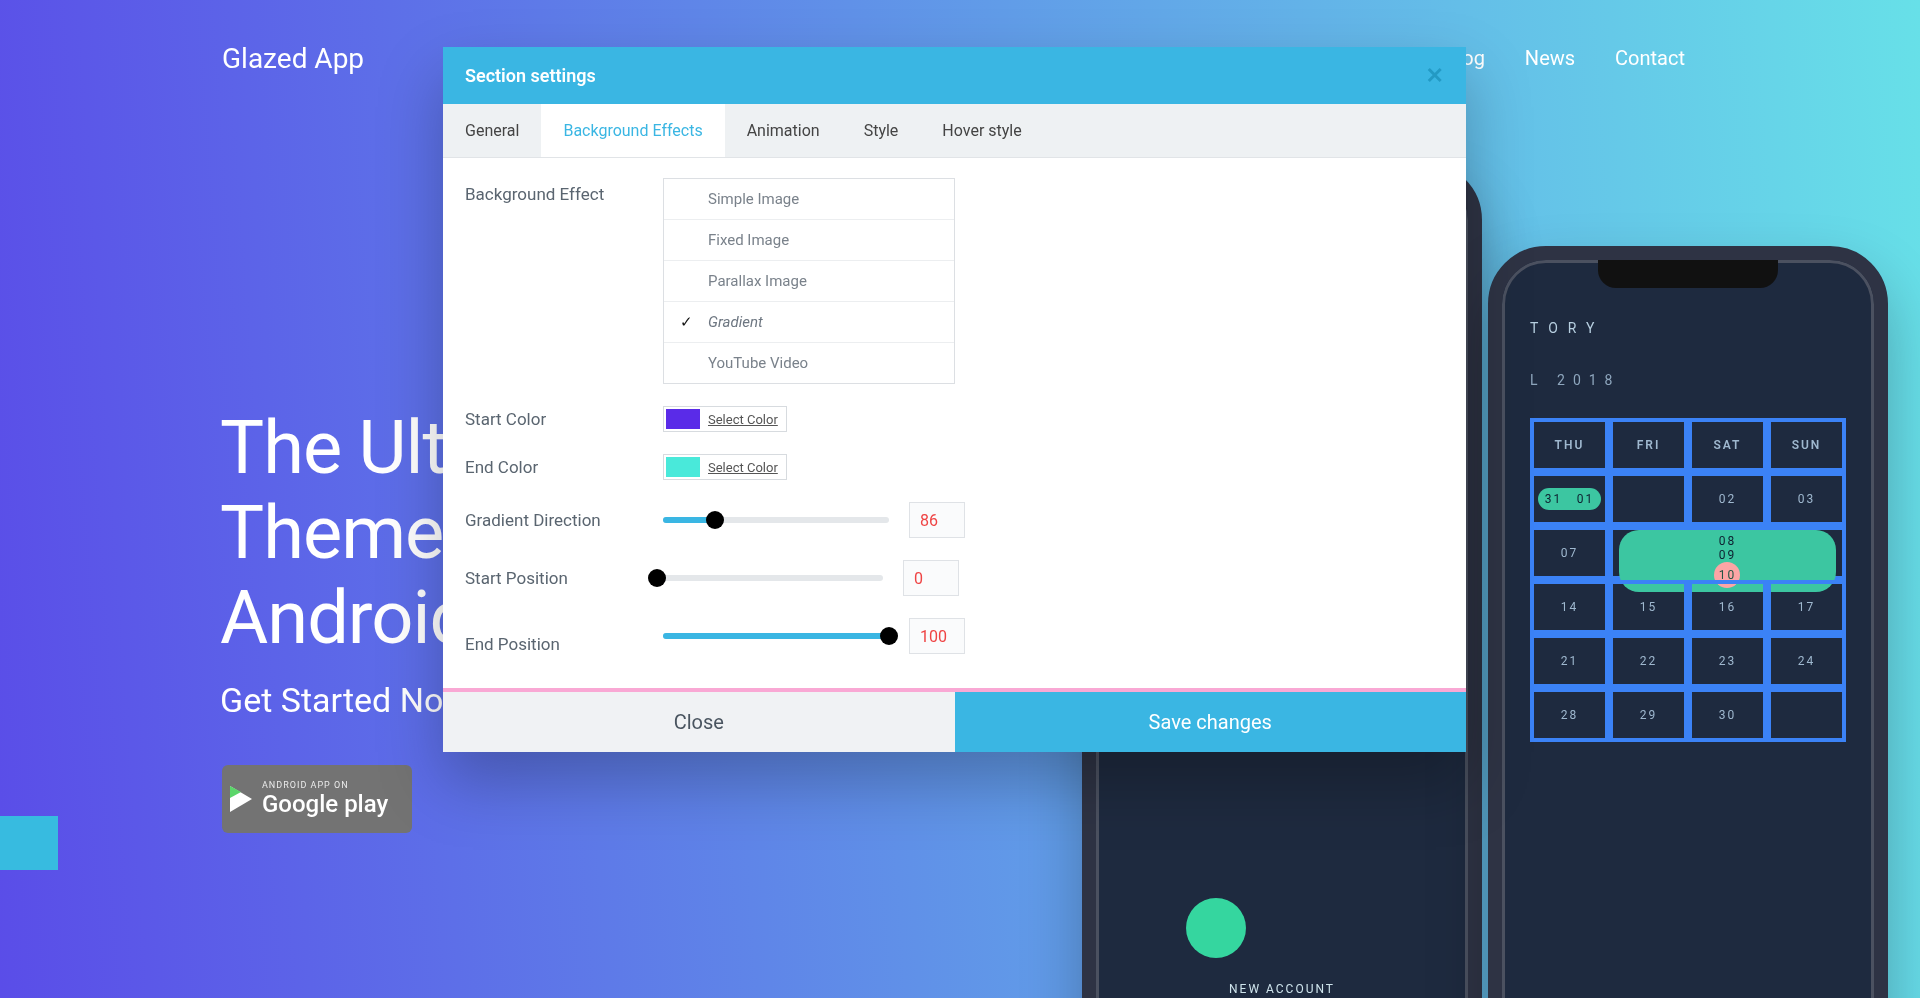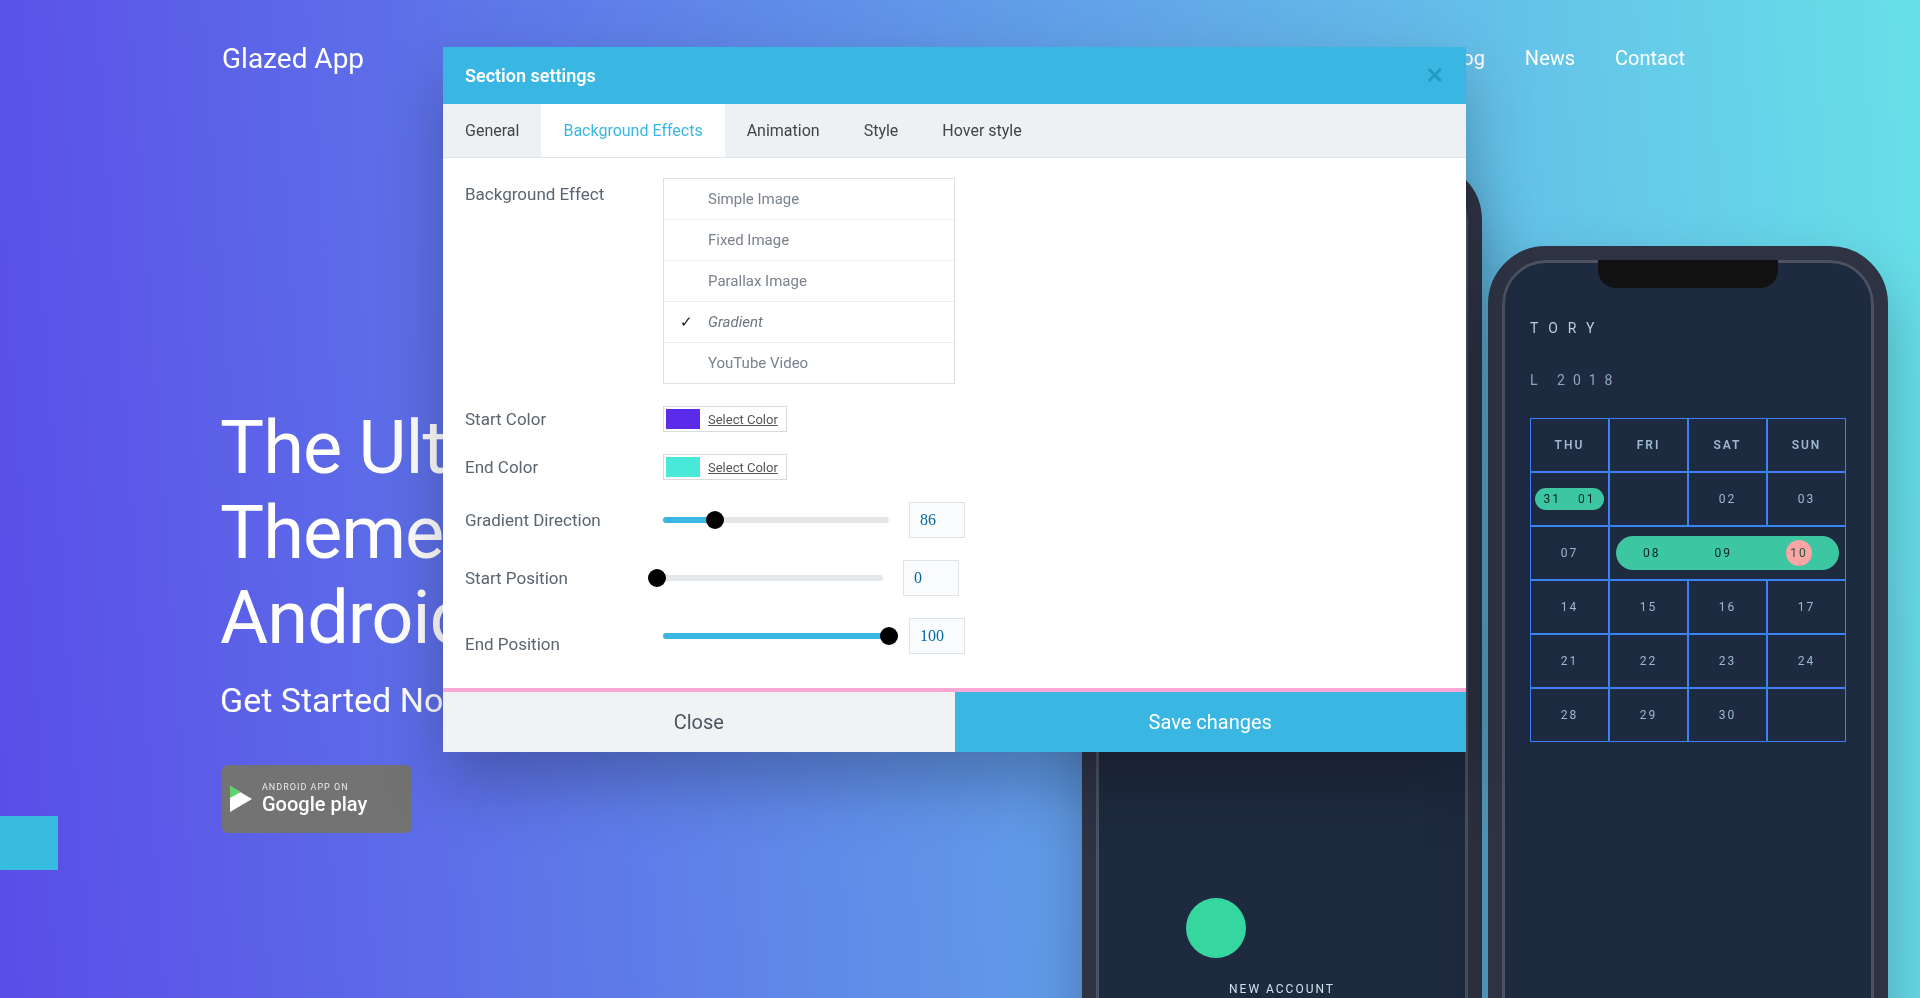--- a/index.html
+++ b/index.html
@@ -71,21 +71,21 @@
     border-top: 13px solid transparent;
     border-bottom: 13px solid transparent;
     position: relative;
   }
   .gplay-tri::before{
     content:"";position:absolute;left:-22px;top:-13px;
     border-left:11px solid #5bd66a;border-top:6px solid transparent;border-bottom:6px solid transparent;
   }
   .gplay-txt { color: #fff; line-height: 1.1; }
   .gplay-txt .t1 { font-size: 9px; letter-spacing: 1px; opacity:.85;}
-  .gplay-txt .t2 { font-size: 20px; font-weight: 500;}
+  .gplay-txt .t2 { font-size: 24px; font-weight: 500;}
   
   .tabedge {
     position: absolute;
     left: 0; top: 816px;
     width: 58px; height: 54px;
     background: #37bbe0;
   }
   
   .phone {
     position: absolute;
@@ -99,21 +99,21 @@
   .phone.p2 { left: 1488px; top: 246px; width: 400px; height: 940px; }
   .notch {
     position:absolute;left:50%;transform:translateX(-50%);
     top:0;width:180px;height:28px;background:#111;border-radius:0 0 18px 18px;
   }
   .pscreen { position:absolute; inset:0; padding:60px 28px 28px; color:#cfe9ef; font-size:14px;}
   .ptitle{letter-spacing:10px;font-size:14px;margin-bottom:36px;color:#b7cfe0;}
   .psub{letter-spacing:8px;font-size:14px;color:#8ea6bd;margin-bottom:30px;}
   .cal{display:grid;grid-template-columns:repeat(4,1fr);gap:0;}
   .calhead, .calcell{
-    border:1px solid #3b82f6;height:54px;display:flex;align-items:center;justify-content:center;
+    border:4px solid #3b82f6;height:54px;display:flex;align-items:center;justify-content:center;
     font-size:12px;color:#9fb8cf;letter-spacing:2px;
   }
   .calhead{font-weight:600;}
   .pill{background:#3cc6a1;color:#0e2030;border-radius:20px;padding:4px 0;width:90%;margin:auto;display:flex;align-items:center;justify-content:space-around;}
   .dot{background:#fca5a5;border-radius:50%;width:26px;height:26px;display:flex;align-items:center;justify-content:center;color:#254;}
   .phone.p1 .blob{position:absolute;left:90px;bottom:130px;width:60px;height:60px;background:#35d69f;border-radius:50%;}
   .phone .bottombtn{position:absolute;bottom:80px;left:50%;transform:translateX(-50%);font-size:12px;letter-spacing:2px;color:#cfe4ec;border:1px solid #3a4c63;padding:12px 22px;border-radius:6px;}
   
   .modal {
     position: absolute;
@@ -147,21 +147,21 @@
   .opt:last-child{border-bottom:none;}
   .opt.sel{font-style:italic;color:#6d7681;}
   .opt.sel::before{content:"✓";position:absolute;left:16px;font-style:normal;color:#111;}
   .swatchwrap{display:flex;align-items:center;border:1px solid #d7dbdf;padding:2px 8px 2px 2px;gap:8px;}
   .swatch{width:34px;height:20px;}
   .selcol{font-size:13px;color:#555;text-decoration:underline;cursor:pointer;}
   .sliderrow{display:flex;align-items:center;gap:20px;}
   .slider{position:relative;width:226px;height:6px;background:#e4e7ea;border-radius:3px;}
   .slider .fill{position:absolute;left:0;top:0;height:100%;background:#3ab6e3;border-radius:3px;}
   .slider .knob{position:absolute;top:50%;transform:translate(-50%,-50%);width:18px;height:18px;background:#000;border-radius:50%;}
-  .valbox{width:56px;height:36px;border:1px solid #dfe2e6;background:#fafbfc;display:flex;align-items:center;padding-left:10px;font-size:16px;color:#0369a1;font-family:Liberation Serif, serif;}
+  .valbox{width:56px;height:36px;border:1px solid #dfe2e6;background:#fafbfc;display:flex;align-items:center;padding-left:10px;font-size:16px;color:#ef4444;}
   .mfoot{display:flex;border-top:4px solid #f9a8d4;}
   .fbtn{flex:1;text-align:center;padding:18px 0;font-size:20px;cursor:pointer;}
   .fbtn.close{background:#f0f2f4;color:#4a5560;}
   .fbtn.save{background:#3ab6e3;color:#fff;}
 </style>
 </head>
 <body>
 
 <div class="page">
 
@@ -212,21 +212,21 @@
             <span>31</span>
             <span>01</span>
           </div>
         </div>
         <div class="calcell"></div>
         <div class="calcell">02</div>
         <div class="calcell">03</div>
 
         <div class="calcell">07</div>
         <div class="calcell" style="padding:0;grid-column:span 3;">
-          <div class="pill" style="width:95%;">
+          <div class="pill" style="width:95%;flex-direction:column;">
             <span>08</span>
             <span>09</span>
             <span class="dot">10</span>
           </div>
         </div>
 
         <div class="calcell">14</div>
         <div class="calcell">15</div>
         <div class="calcell">16</div>
         <div class="calcell">17</div>

